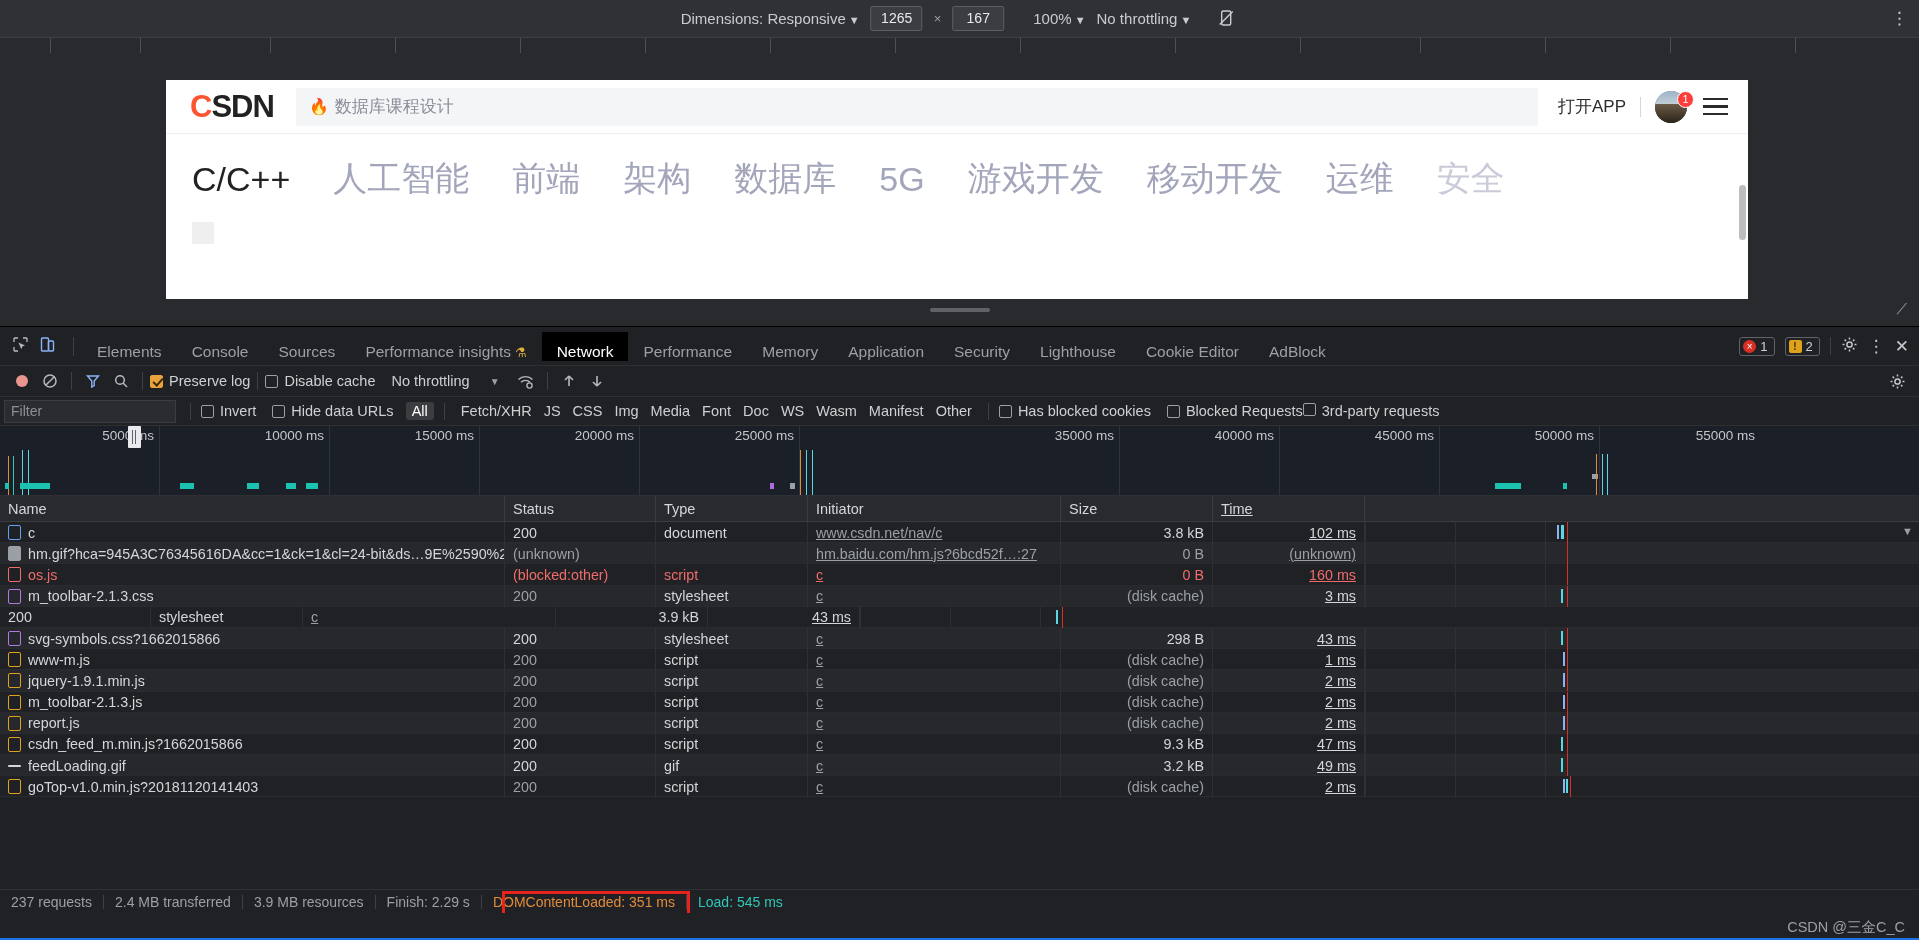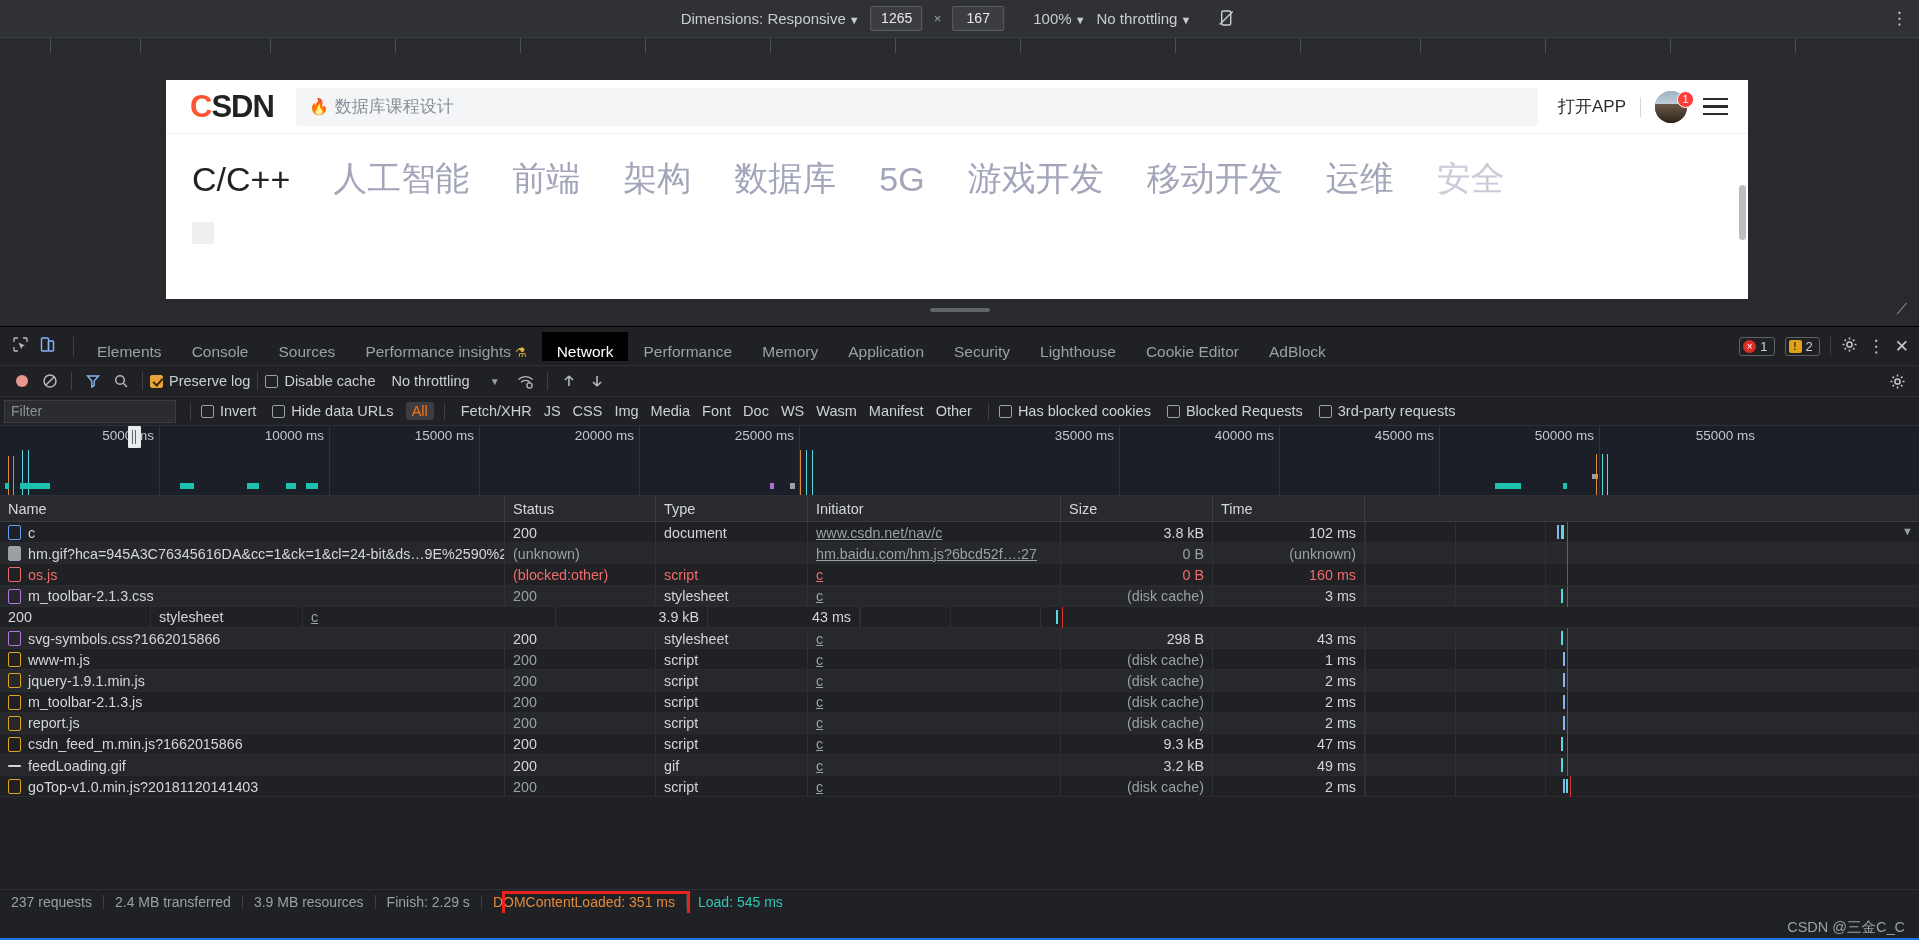--- a/index.html
+++ b/index.html
@@ -117,21 +117,21 @@
   .chk.on::after { content:""; position:absolute; left: 3.5px; top: 0.5px; width: 4px;
      height: 8px; border: solid #3a2b00; border-width: 0 2px 2px 0; transform: rotate(42deg); }
   .lbl { color: #cdd0d3; font-size: 14.5px; margin-left: 6px; white-space: nowrap; }
   .nt-caret { color:#9aa0a6; font-size: 10px; margin-left: 20px; }
 
   .filter-row { height: 29px; display: flex; align-items: center; border-bottom: 1px solid #2f3033; }
   .filter-input { width: 172px; height: 23px; margin-left: 4px; background: #2b2c2f;
      border: 1px solid #3c3d40; color:#8c9094; font-size: 14px; padding: 0 6px; line-height:21px;}
   .fr-sep { width:1px; height: 17px; background:#3f4043; margin: 0 10px; }
   .ftype { color: #cdd0d3; font-size: 14.5px; padding: 1px 6px; border-radius: 3px; white-space: nowrap;}
-  .ftype.sel { background: #3c3d40; color:#f97316; }
+  .ftype.sel { background: #3c3d40; color:#ffffff; }
 
   
   .overview { position: relative; height: 70px; background: #1b2028;
      border-bottom: 1px solid #2f3033; overflow:hidden; }
   .ov-tick { position: absolute; top: 0; height: 70px; border-right: 1px solid #2c3440; }
   .ov-tick span { position: absolute; right: 5px; top: 2px; color:#c3c7ca; font-size: 13.5px;
      white-space: nowrap; }
   .ov-handle { position: absolute; top: 0; width: 13px; height: 22px; background:#e8eaed;
      border-radius:1px; }
   .ov-handle i { position:absolute; top:4px; width:1px; height:14px; background:#5f6368; }
@@ -148,21 +148,21 @@
      border-bottom: 1px solid #292b2f; }
   .row.alt { background: #26282c; }
   .cell { padding: 0 8px; display:flex; align-items:center; border-right:1px solid #2e3034;
      height: 21.2px; overflow:hidden; white-space:nowrap; }
   .cell.r { justify-content: flex-end; }
   .c-name { width: 505px; gap: 7px; }
   .c-status { width: 151px; }
   .c-type { width: 152px; }
   .c-init { width: 253px; }
   .c-size { width: 152px; }
-  .c-time { width: 152px; }
+  .c-time { width: 152px; text-decoration: underline; }
   .c-wf { flex: 1; position: relative; border-right: none; padding: 0; }
   .muted { color: #9aa0a6; }
   .red { color: #f06c6c; }
   .link { color:#9aa0a6; text-decoration: underline; }
   .link.red { color:#f06c6c; }
   .ficon { width: 13px; height: 15px; flex: 0 0 13px; border: 1.6px solid #8ab4f8;
      border-radius: 2px; position: relative; }
   .ficon.doc { border-color:#63a0f0; }
   .ficon.css { border-color:#b07ae0; }
   .ficon.js { border-color:#e0a21a; }
@@ -424,21 +424,21 @@
       <span class="ftype">Other</span>
       <span class="fr-sep"></span>
       <span style="display:flex;align-items:center">
         <span class="chk"></span>
         <span class="lbl">Has blocked cookies</span>
       </span>
       <span style="display:flex;align-items:center;margin-left:16px">
         <span class="chk"></span>
         <span class="lbl">Blocked Requests</span>
       </span>
-      <span style="display:flex;align-items:center;margin-left:16px">
+      <span style="display:flex;">
         <span class="chk"></span>
         <span class="lbl">3rd-party requests</span>
       </span>
     </div>
 
     <div class="overview">
       <div class="ov-tick" style="left:0;width:160px">
           <span>5000 ms</span>
         </div>
       <div class="ov-tick" style="left:170px;width:160px">

